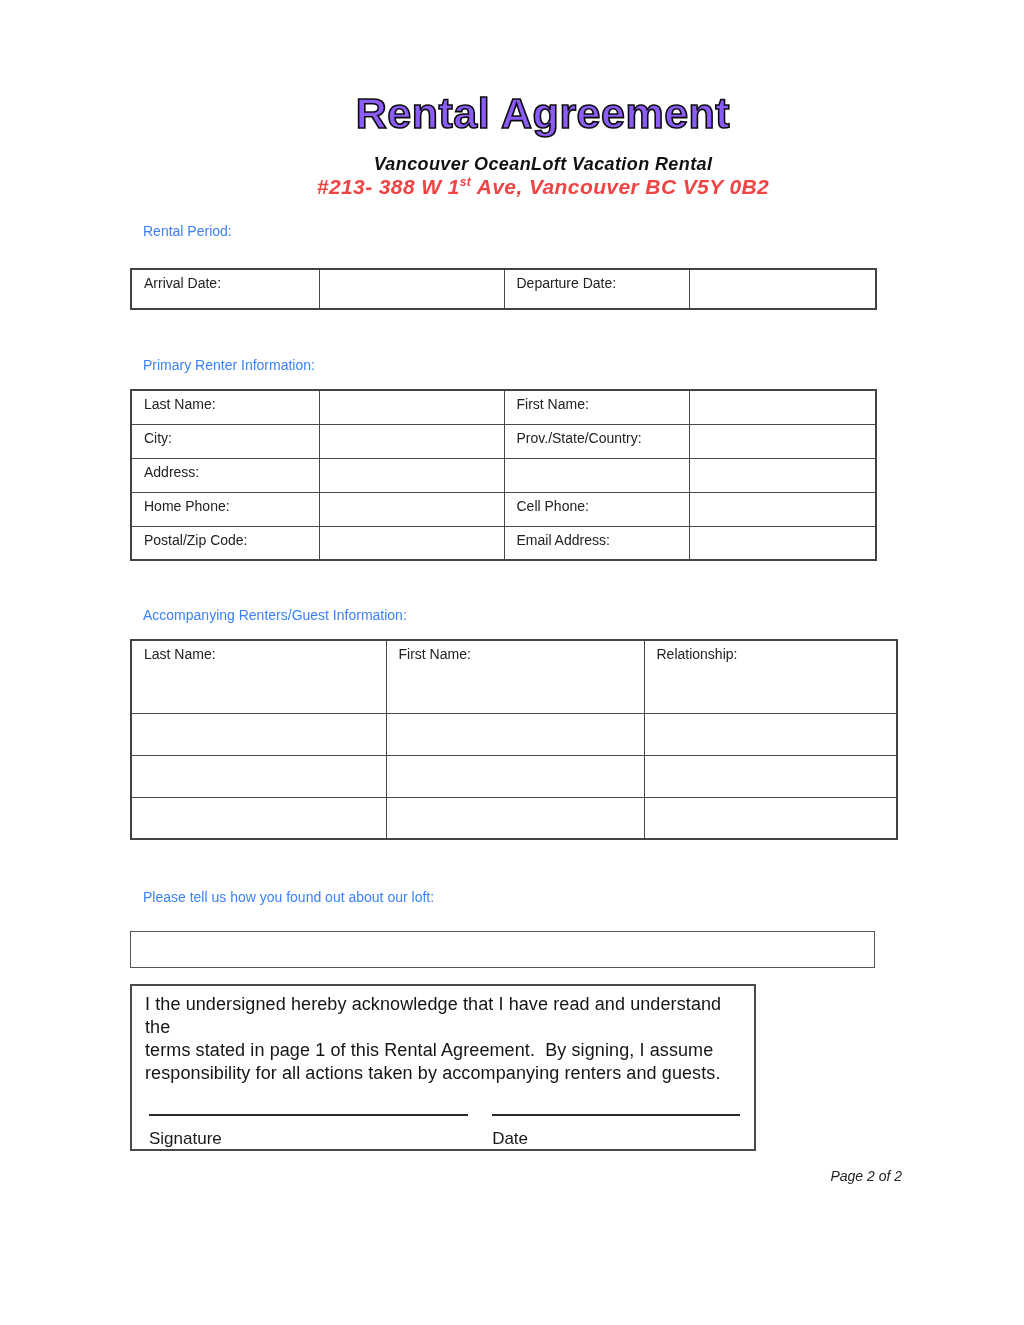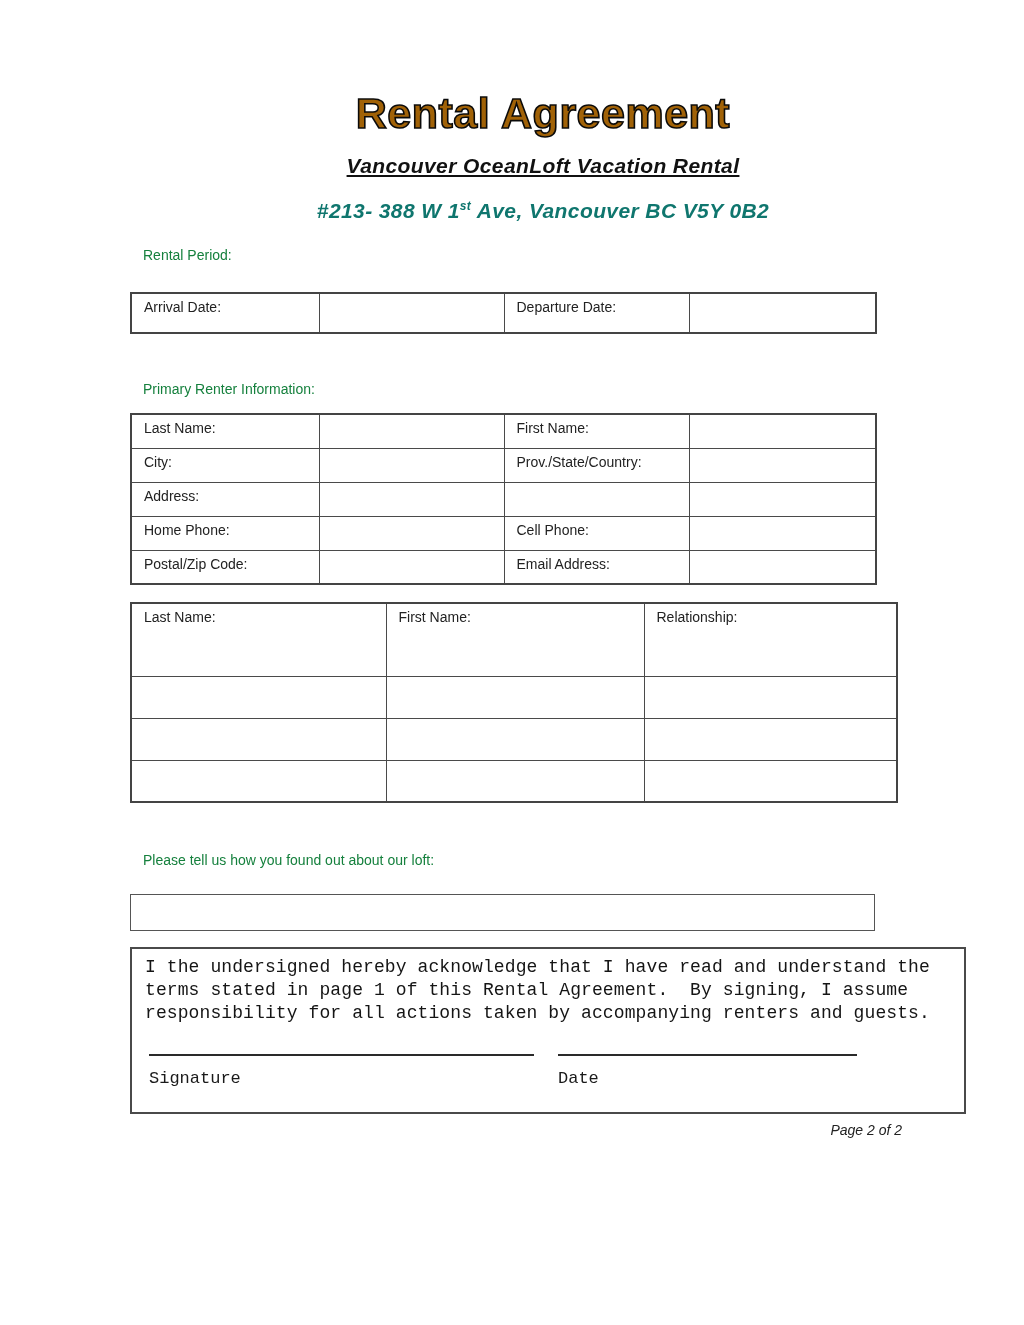--- a/index.html
+++ b/index.html
@@ -10,39 +10,38 @@
     color:#1c1c1c;
     position:relative;
     overflow:hidden;
   }
   .doc { position:absolute; inset:0; background:#ffffff; }
 
   
   .header { padding-top:92px; padding-left:62px; text-align:center; }
   .title {
     font-size:43px; font-weight:bold; letter-spacing:0.5px;
-    -webkit-text-stroke:1.6px #0a0a0a; color:#a16207; line-height:1.0;
+    -webkit-text-stroke:1.6px #0a0a0a; color:#8b5cf6; line-height:1.0;
   }
   .subtitle {
     margin-top:19px;
-    font-size:21px; font-weight:bold; font-style:italic; color:#111;
+    font-size:18px; font-weight:bold; font-style:italic; color:#111;
     letter-spacing:0.4px;
-    text-decoration:underline;
   }
   .address {
-    margin-top:21px;
-    font-size:21px; font-weight:bold; font-style:italic; color:#0f766e;
+    margin-top:0;
+    font-size:21px; font-weight:bold; font-style:italic; color:#ef4444;
     letter-spacing:0.4px;
   }
   .address sup { font-size:12px; }
 
   
   .section-label {
     margin-left:143px;
-    font-size:14px; color:#15803d; line-height:1.0;
+    font-size:14px; color:#3b82f6; line-height:1.0;
   }
   .lbl-rental   { margin-top:25px; }
   .lbl-primary  { margin-top:48px; }
   .lbl-guests   { margin-top:47px; }
   .lbl-referral { margin-top:50px; }
   .lbl-signed   { margin-top:49px; }
 
   table { border-collapse:collapse; table-layout:fixed; margin-left:130px; }
   td {
     border:1.4px solid #4a4a4a;
@@ -58,24 +57,23 @@
   .tbl-guests .hdr td { height:73px; }
   .tbl-guests .blank td { height:42px; }
 
   .referral-box {
     margin:27px 0 0 130px; width:745px; height:37px;
     border:1.6px solid #555; background:#fff;
   }
 
   
   .ack-box {
-    margin:16px 0 8px 130px; width:836px; height:167px;
+    margin:16px 0 17px 130px; width:626px; height:167px;
     border:2px solid #4a4a4a; background:#fff;
     padding:7px 14px 0 13px;
-    font-family:Liberation Mono, monospace;
   }
   .ack-text {
     font-size:18px; line-height:1.28; color:#151515;
     white-space:pre-wrap; letter-spacing:0.1px;
   }
   .sig-row { display:flex; margin-top:29px; padding-left:4px; }
   .sig-col1 { width:385px; }
   .sig-col2 { width:299px; margin-left:24px; }
   .sig-line { border-bottom:2px solid #2a2a2a; height:1px; }
   .sig-label {
@@ -154,20 +152,21 @@
     </tr>
     <tr>
       <td>Postal/Zip Code:</td>
       <td></td>
       <td>Email Address:</td>
       <td></td>
     </tr>
   </tbody>
     </table>
 
+  <div class="section-label lbl-guests">Accompanying Renters/Guest Information:</div>
 
   <table class="tbl-guests">
     <colgroup>
         <col style="width:255px">
         <col style="width:258px">
         <col style="width:253px">
       </colgroup>
     <tbody>
         <tr class="hdr">
       <td>Last Name:</td>

